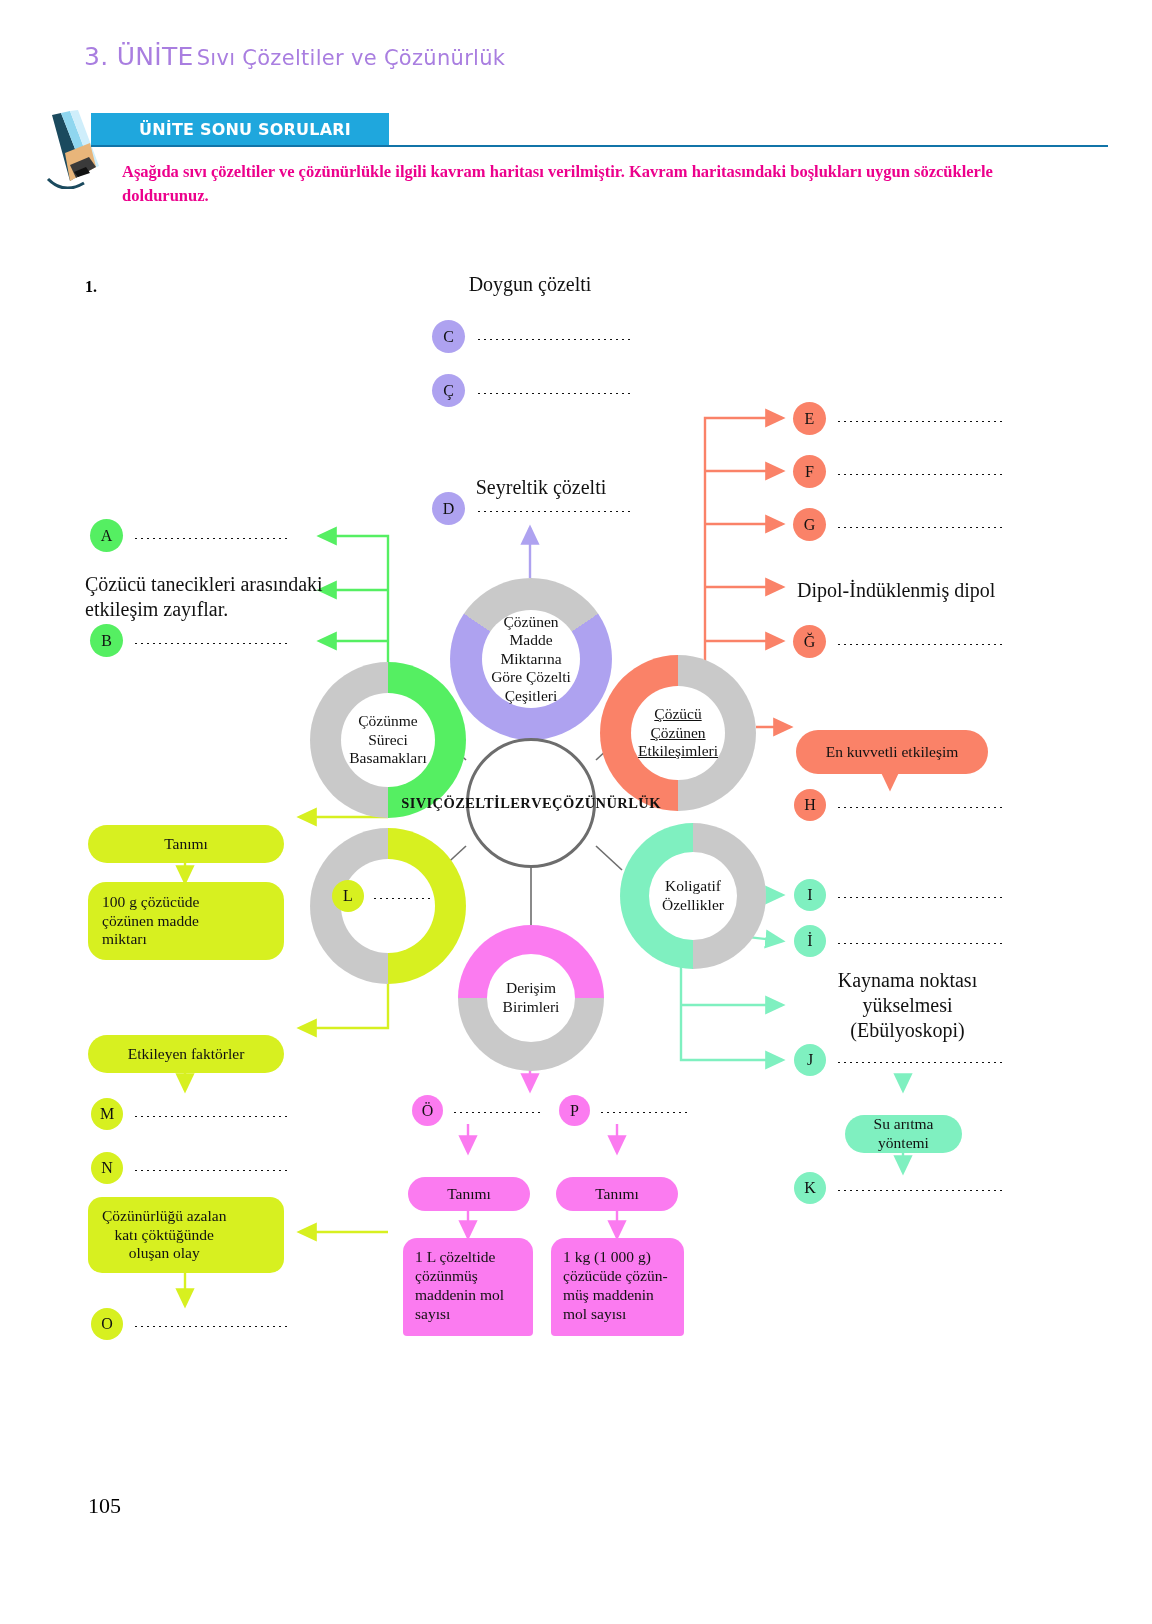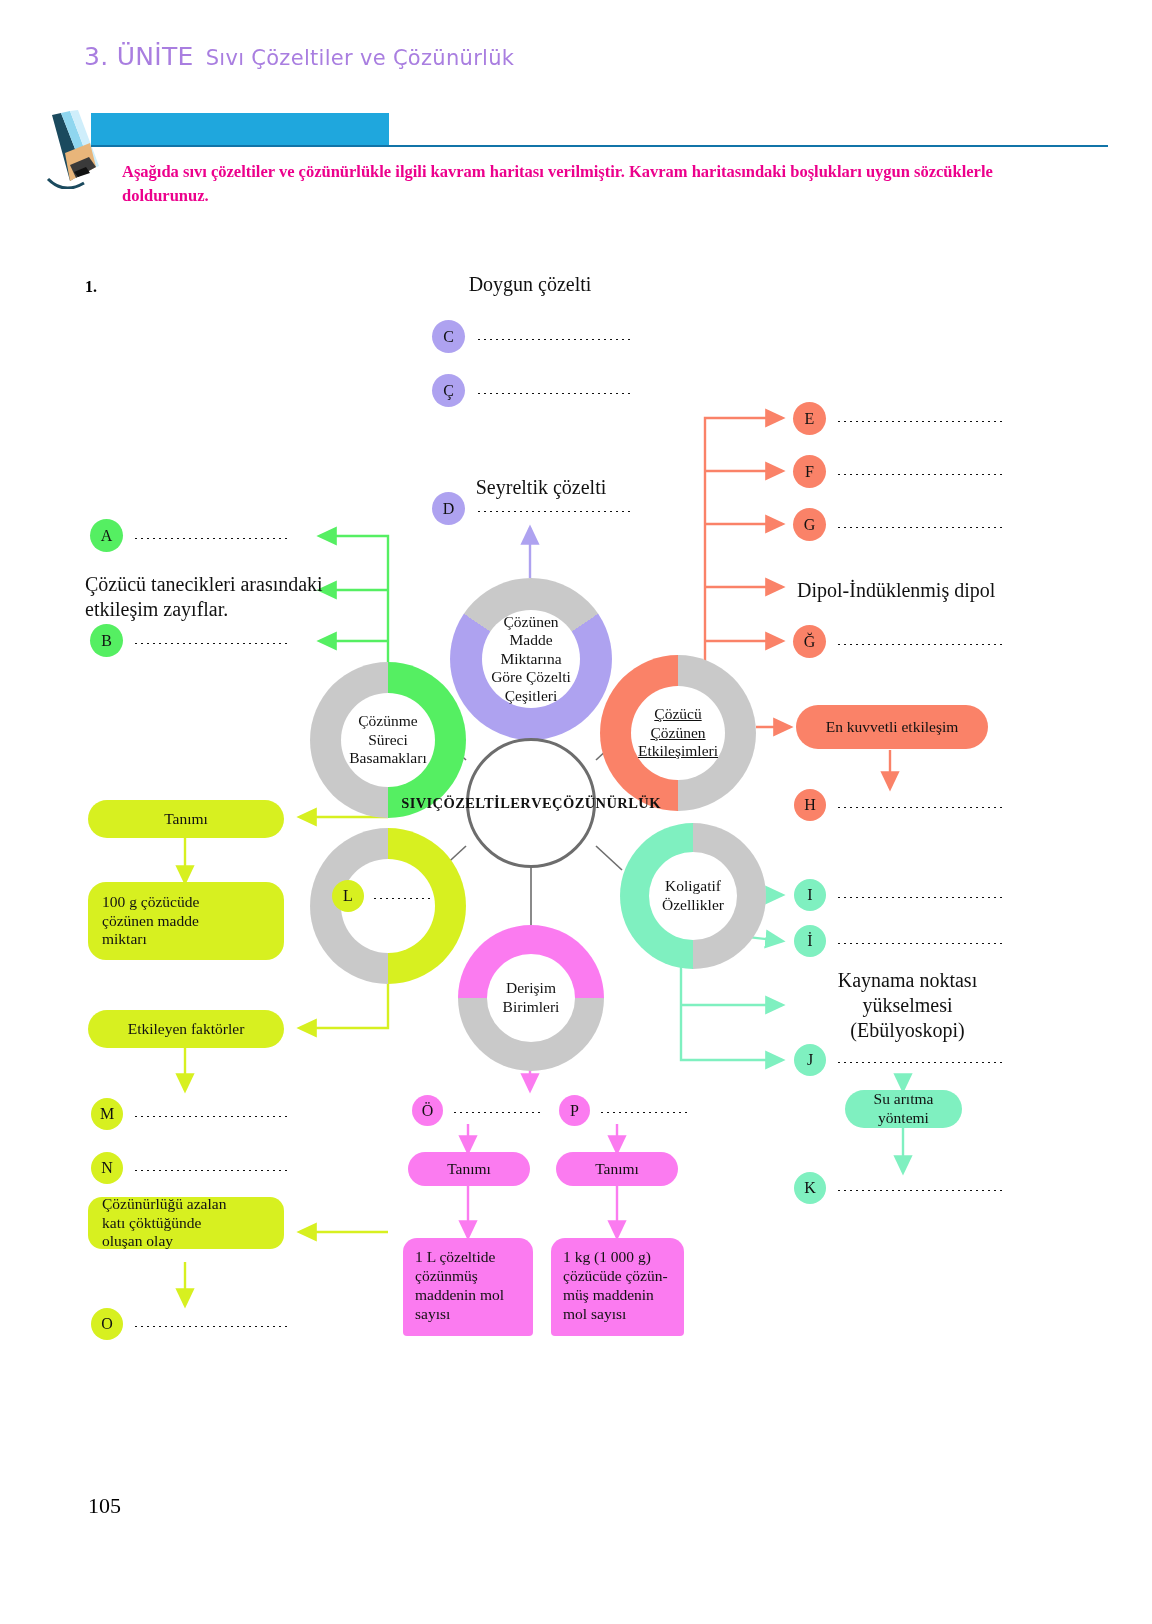--- a/index.html
+++ b/index.html
@@ -9,21 +9,21 @@
     font-family: "Liberation Serif", serif;
     position: relative;
     overflow: hidden;
   }
 
   
   .unit-head {
     position: absolute; left: 84px; top: 42px;
     font-family: "DejaVu Sans", sans-serif;
     font-size: 25px; color: #a97ee0; letter-spacing: 0.3px;
-    display: flex; align-items: baseline; gap: 12px;
+    display: flex; align-items: baseline; gap: 3px;
   }
   .unit-head .unit-num { font-size: 25px; }
   .unit-head .unit-title { font-size: 21px; }
 
   .banner-wrap {
     position: absolute; left: 44px; top: 113px;
     width: 1064px; height: 38px;
   }
   .banner-bar {
     position: absolute; left: 47px; top: 0;
@@ -75,21 +75,21 @@
     background-image: radial-gradient(circle, #111 0.9px, transparent 1.1px);
     background-size: 6px 3px; background-repeat: repeat-x;
   }
 
   .pill {
     position: absolute; border-radius: 999px;
     display: flex; align-items: center;
     font-size: 15.5px; color: #111; line-height: 1.22;
     white-space: pre-line;
   }
-  .pill.center { justify-content: center; text-align: center; }
+  .pill.center { justify-content: center; text-align: center; margin-top: 25px; }
   .pill.left { padding-left: 14px; }
 
   .trapz {
     position: absolute;
     font-size: 15.5px; color: #111; line-height: 1.22;
     white-space: pre-line; padding: 10px 12px 0 12px;
     border-radius: 14px 14px 4px 4px;
   }
 
   
@@ -124,20 +124,21 @@
     <polygon points="8,6 30,2 52,58 26,72" fill="#ffffff"></polygon>
     <polygon points="8,6 17,4 40,63 26,72" fill="#1b4a5e"></polygon>
     <polygon points="17,4 26,2 48,60 40,63" fill="#8fd6ef"></polygon>
     <polygon points="26,2 34,1 55,57 48,60" fill="#cfeefb"></polygon>
     <polygon points="21,44 46,34 52,58 26,72" fill="#e8b57a"></polygon>
     <polygon points="26,56 45,48 52,58 32,69" fill="#3a3a3a"></polygon>
     <polygon points="30,63 42,58 46,64 34,68" fill="#111"></polygon>
     <path d="M4,70 Q20,86 40,74" stroke="#1b4a5e" stroke-width="3" fill="none"></path>
   </svg>
   <div class="banner-bar"></div>
+  <div class="banner-label">ÜNİTE SONU SORULARI</div>
   <div class="banner-rule"></div>
 </div>
 
 <div class="intro">Aşağıda sıvı çözeltiler ve çözünürlükle ilgili kavram haritası verilmiştir. Kavram haritasındaki boşlukları uygun sözcüklerle doldurunuz.</div>
 <div class="qnum">1.</div>
 <div class="page-no">105</div>
 
 <svg class="conn">
   <defs>
     <marker id="ag" markerWidth="9" markerHeight="9" refX="7" refY="4.5" orient="auto">
@@ -271,21 +272,21 @@
 miktarı</div>
 
 <div class="pill center" style="left:88px; top:1010px; width:196px; height:38px; background:#d7f020;">Etkileyen faktörler</div>
 
 <div class="circ" style="left:91px; top:1098px; width:32px; height:32px; background:#d7f020;">M</div>
 <div class="dots" style="left:133px; top:1115px; width:156px;"></div>
 
 <div class="circ" style="left:91px; top:1152px; width:32px; height:32px; background:#d7f020;">N</div>
 <div class="dots" style="left:133px; top:1169px; width:156px;"></div>
 
-<div class="pill left" style="left:88px; top:1197px; width:196px; height:52px; background:#d7f020; border-radius:14px;">Çözünürlüğü azalan
+<div class="pill left" style="left:88px; top:1197px; width:196px; height:76px; background:#d7f020; border-radius:14px;text-align:center;">Çözünürlüğü azalan
 katı çöktüğünde
 oluşan olay</div>
 
 <div class="circ" style="left:91px; top:1308px; width:32px; height:32px; background:#d7f020;">O</div>
 <div class="dots" style="left:133px; top:1325px; width:156px;"></div>
 
 <div class="circ" style="left:412px; top:1095px; width:31px; height:31px; background:#fb7bf0;">Ö</div>
 <div class="dots" style="left:452px; top:1111px; width:92px;"></div>
 
 <div class="pill center" style="left:408px; top:1152px; width:122px; height:34px; background:#fb7bf0;">Tanımı</div>

